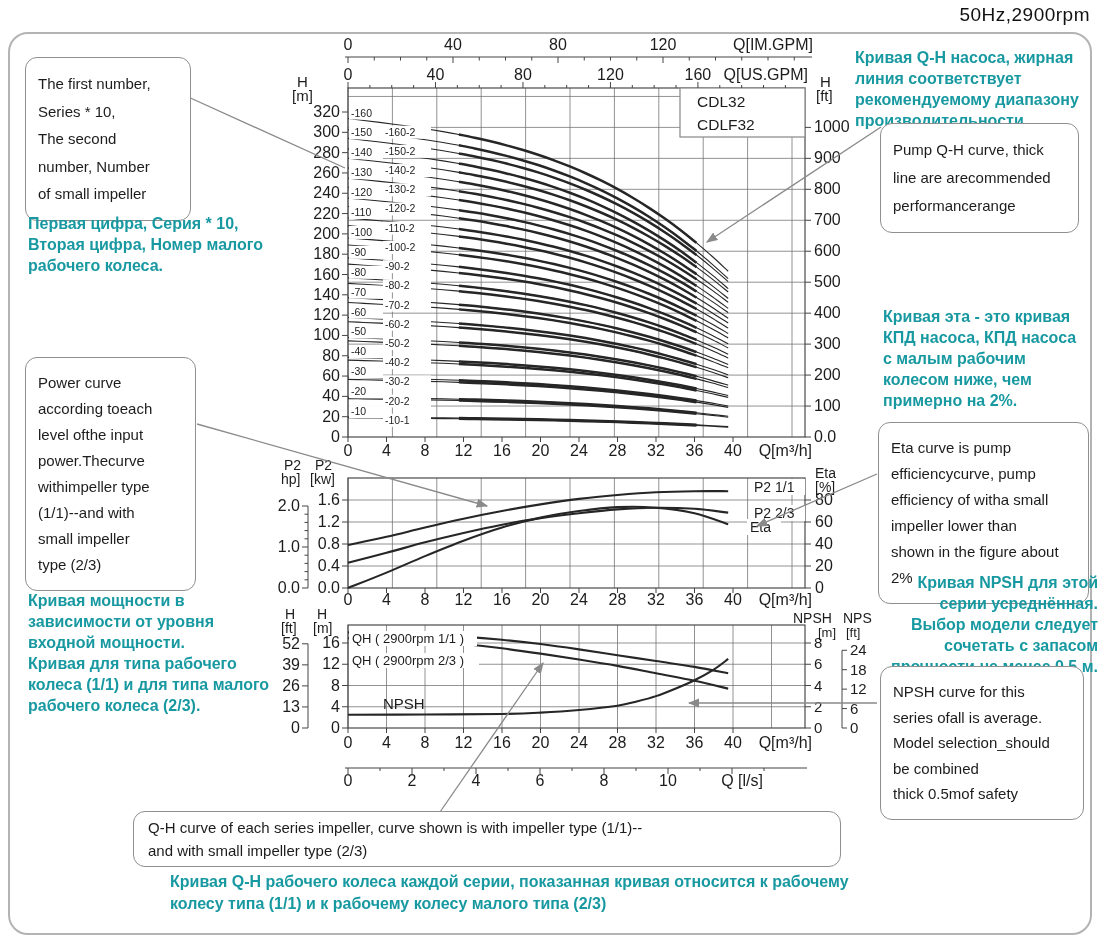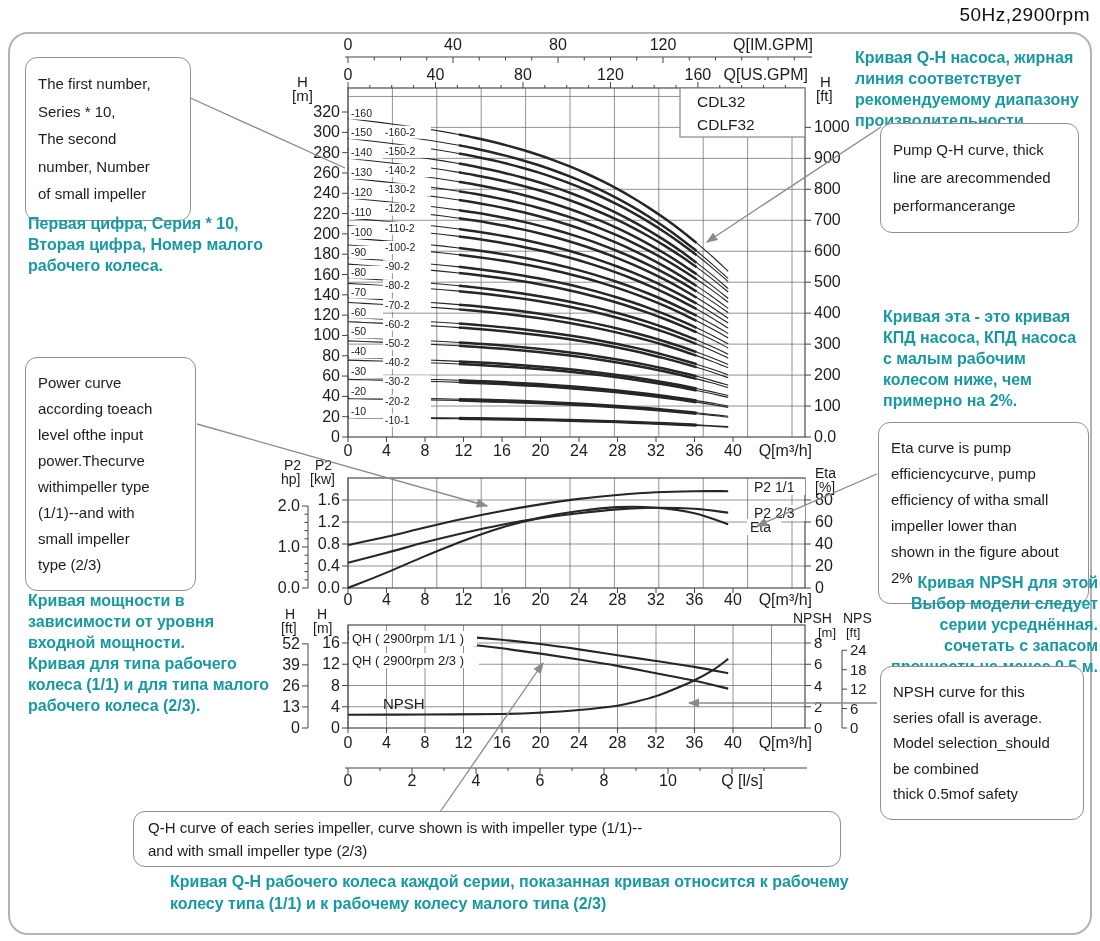--- a/index.html
+++ b/index.html
@@ -596,22 +596,22 @@
       <div>Eta curve is pump</div>
       <div>efficiencycurve, pump</div>
       <div> efficiency of witha small</div>
       <div>impeller lower than</div>
       <div>shown in the figure about</div>
       <div>2%</div>
     </div>
 
   <div class="teal-note" style="left:878px;top:572px;width:220px;text-align:right;">
       <div>Кривая NPSH для этой</div>
+      <div>серии усреднённая.</div>
       <div>Выбор модели следует</div>
-      <div>серии усреднённая.</div>
       <div>сочетать с запасом</div>
       <div>прочности не менее 0,5 м.</div>
     </div>
   <div class="callout" style="left:880px;top:666px;width:178px;line-height:25.5px;">
       <div>NPSH curve for this</div>
       <div>series ofall is average.</div>
       <div>Model selection_should</div>
       <div>be combined</div>
       <div> thick 0.5mof safety</div>
     </div>

